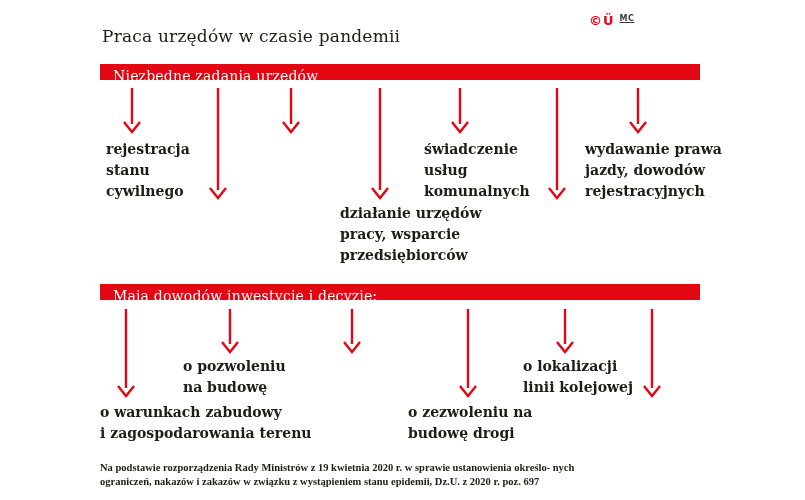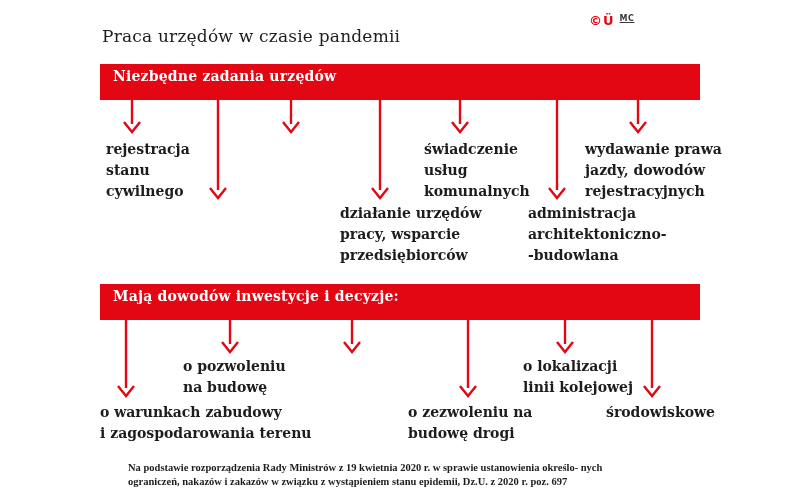--- a/index.html
+++ b/index.html
@@ -25,43 +25,42 @@
   }
   .watermark .logo{
     color:var(--red);font-size:13px;font-weight:bold;letter-spacing:1px;
     font-family:"DejaVu Sans", sans-serif;
   }
   .watermark .mc{
     color:#3a3a3a;font-size:8px;font-weight:bold;letter-spacing:.5px;
     font-family:"DejaVu Sans", sans-serif;margin-top:1px;text-decoration:underline;
   }
   .banner{
-    position:absolute;left:100px;width:600px;height:36px;
+    position:absolute;left:100px;width:600px;height:16px;
     background:var(--red);color:#ffffff;
-    font-size:14px;font-weight:bold;
+    font-size:14px;font-weight:normal;
     line-height:24px;padding-left:13px;box-sizing:border-box;
     letter-spacing:.2px;
   }
   #banner-1{top:64px;}
   #banner-2{top:284px;}
   .arrow{position:absolute;}
   .arrow line,.arrow polyline{
     stroke:var(--red);stroke-width:2.4;fill:none;
   }
   .lbl{
     position:absolute;
     font-size:14px;font-weight:bold;line-height:21px;
     white-space:pre-line;
   }
   .footnote{
     position:absolute;left:100px;top:461px;width:480px;
     font-family:"Liberation Serif", serif;
     font-size:10.5px;font-weight:bold;line-height:13.5px;
     white-space:pre-line;
-    margin-left:28px;
   }
 </style>
 </head>
 <body>
 
 <div class="stage">
 
   <div class="title">Praca urzędów w czasie pandemii</div>
 
   <div class="watermark">
@@ -102,23 +101,20 @@
 
   <div class="lbl" style="left:106px;top:139px">rejestracja
 stanu
 cywilnego</div>
   <div class="lbl" style="left:340px;top:203px">działanie urzędów
 pracy, wsparcie
 przedsiębiorców</div>
   <div class="lbl" style="left:424px;top:139px">świadczenie
 usług
 komunalnych</div>
-  <div class="lbl" style="left:528px;top:203px">administracja
-architektoniczno-
--budowlana</div>
   <div class="lbl" style="left:585px;top:139px">wydawanie prawa
 jazdy, dowodów
 rejestracyjnych</div>
 
   <div class="banner" id="banner-2">Mają dowodów inwestycje i decyzje:</div>
 
   <svg class="arrow" style="left:114px;top:309px" width="24" height="89">
       <line x1="12" y1="0" x2="12" y2="79"></line>
       <polyline points="4,77 12,87 20,77"></polyline>
     </svg>
@@ -144,18 +140,17 @@
     </svg>
 
   <div class="lbl" style="left:100px;top:402px">o warunkach zabudowy
 i zagospodarowania terenu</div>
   <div class="lbl" style="left:183px;top:356px">o pozwoleniu
 na budowę</div>
   <div class="lbl" style="left:408px;top:402px">o zezwoleniu na
 budowę drogi</div>
   <div class="lbl" style="left:523px;top:356px">o lokalizacji
 linii kolejowej</div>
-  <div class="lbl" style="left:606px;top:402px">środowiskowe</div>
 
   <div class="footnote">Na podstawie rozporządzenia Rady Ministrów z 19 kwietnia 2020 r. w sprawie ustanowienia określo- nych
 ograniczeń, nakazów i zakazów w związku z wystąpieniem stanu epidemii, Dz.U. z 2020 r. poz. 697</div>
 
 </div>
 
 </body></html>

